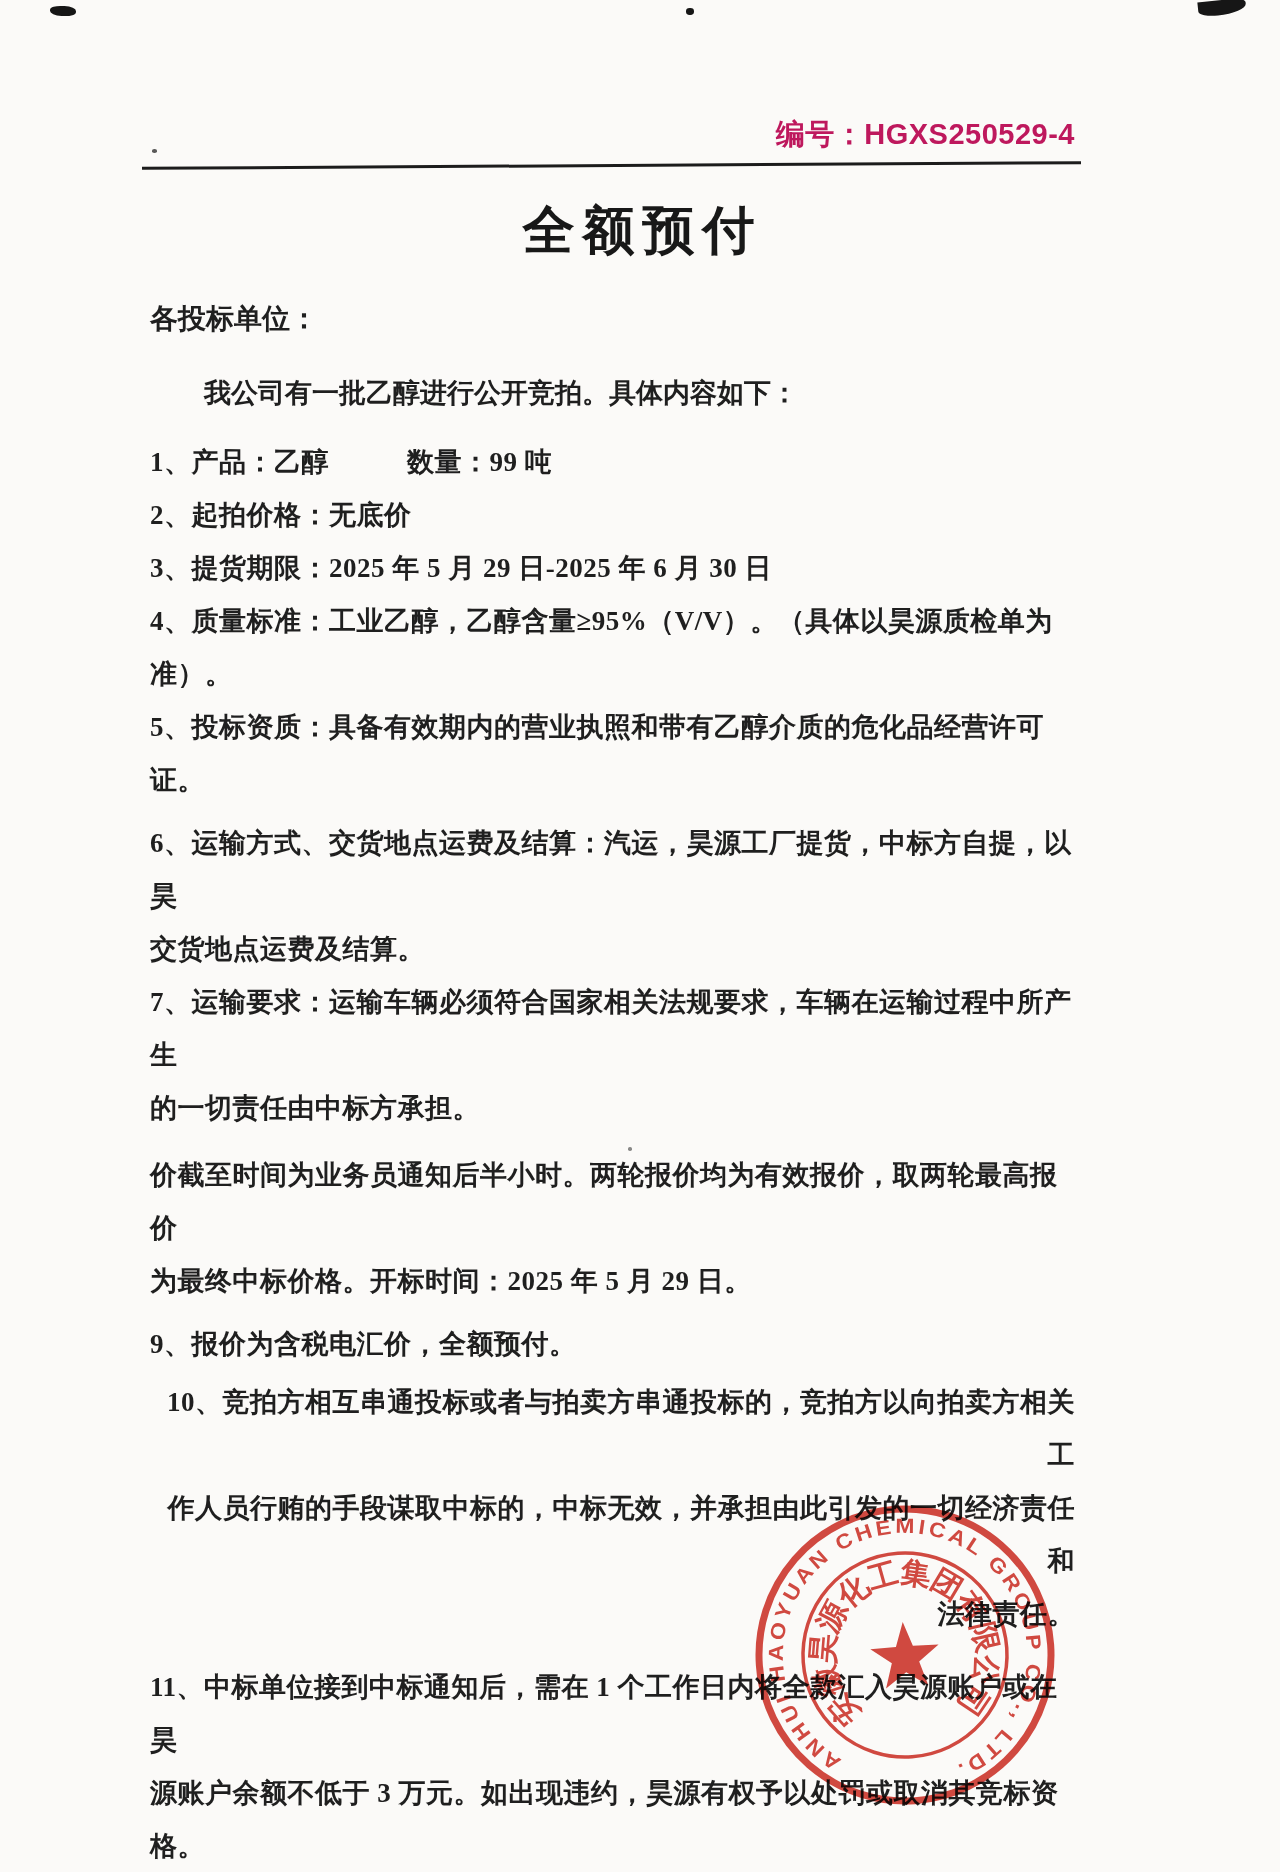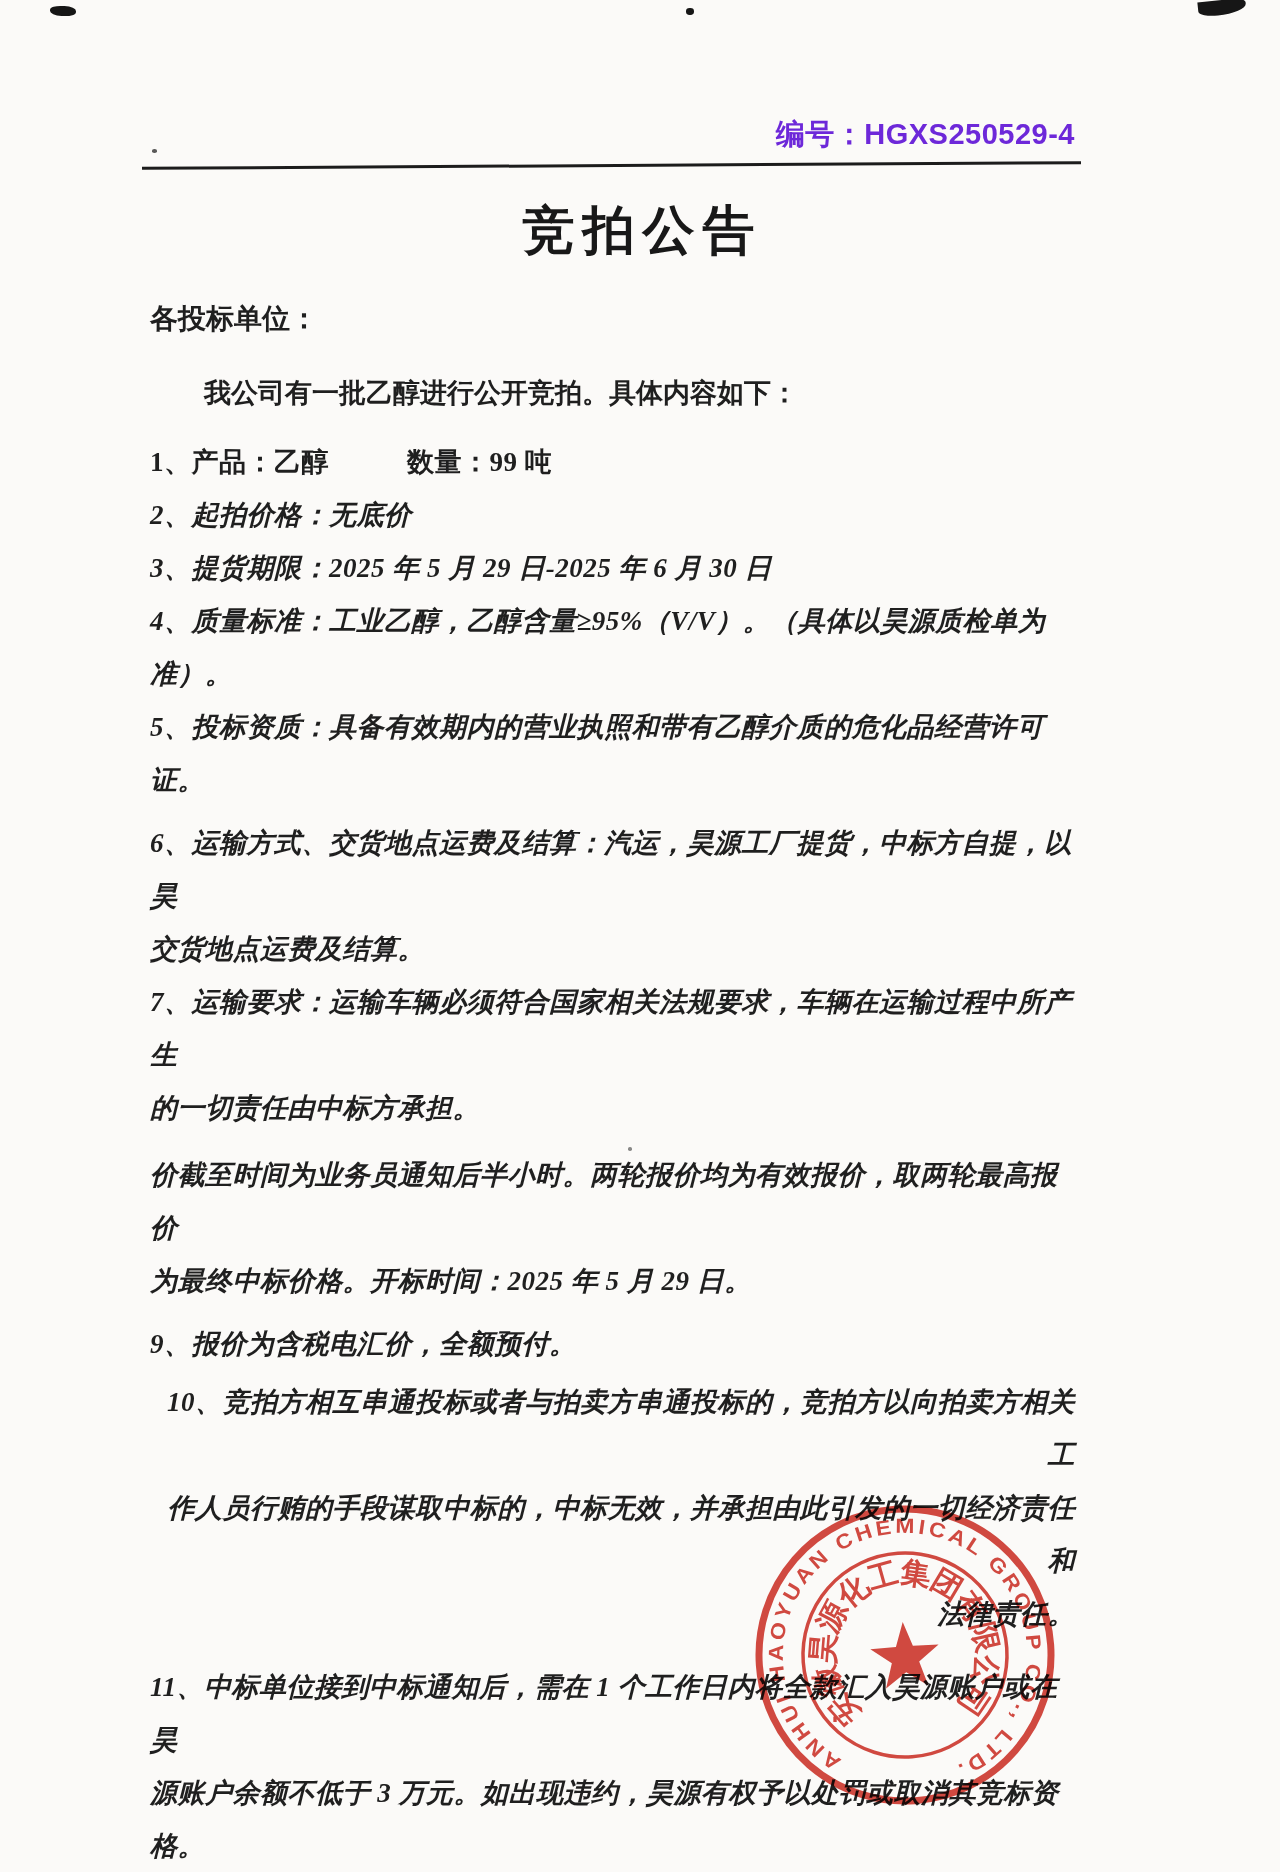--- a/index.html
+++ b/index.html
@@ -17,21 +17,21 @@
     position:relative;
     padding:116px 205px 0 150px; 
   }
   .doc-number{
     text-align:right;
     font-family:"Liberation Sans","DejaVu Sans",sans-serif;
     font-weight:700;
     font-size:29px;
     line-height:36px;
     letter-spacing:.5px;
-    color:#6d28d9;
+    color:#be185d;
   }
   .divider{
     height:0;
     border-top:3px solid #1c1c1c;
     margin-top:12px;
     transform:rotate(-.35deg);
     margin-left:-8px;
     margin-right:-6px;
   }
   .doc-title{
@@ -55,21 +55,21 @@
     line-height:40px;
     text-indent:54px;
   }
   #items{margin-top:23px;}
   .item{
     margin:0 0 0 0;
     font-size:27px;
     line-height:53px;
     letter-spacing:.5px;
   }
-  .item .line{display:block;font-style:italic;}
+  .item .line{display:block;}
   .item:nth-of-type(5){margin-bottom:10px;}
   .item:nth-of-type(7){margin-bottom:14px;}
   .item:nth-of-type(8){margin-bottom:10px;}
   .item:nth-of-type(9){margin-bottom:5px;}
   .item:nth-of-type(10){margin-bottom:20px;text-align:right;}
   .item:nth-of-type(11){margin-bottom:17px;}
   .item:nth-of-type(12){margin-bottom:22px;}
   .seg-gap{display:inline-block;width:78px;}
   .stamp{
     position:absolute;
@@ -101,21 +101,21 @@
   <div class="speck s3"></div>
   <div class="speck s4"></div>
   <div class="speck s5"></div>
 
   <div class="content">
 
     <div class="doc-number">编号：HGXS250529-4</div>
 
     <div class="divider"></div>
 
-    <div class="doc-title">竞拍公告</div>
+    <div class="doc-title">全额预付</div>
 
     <div class="salutation">各投标单位：</div>
 
     <div class="intro">我公司有一批乙醇进行公开竞拍。具体内容如下：</div>
 
     <div id="items">
         <p class="item"><span>1、产品：乙醇</span><span class="seg-gap"></span><span>数量：99 吨</span></p>
         <p class="item">
           <span class="line">2、起拍价格：无底价</span>
         </p>

